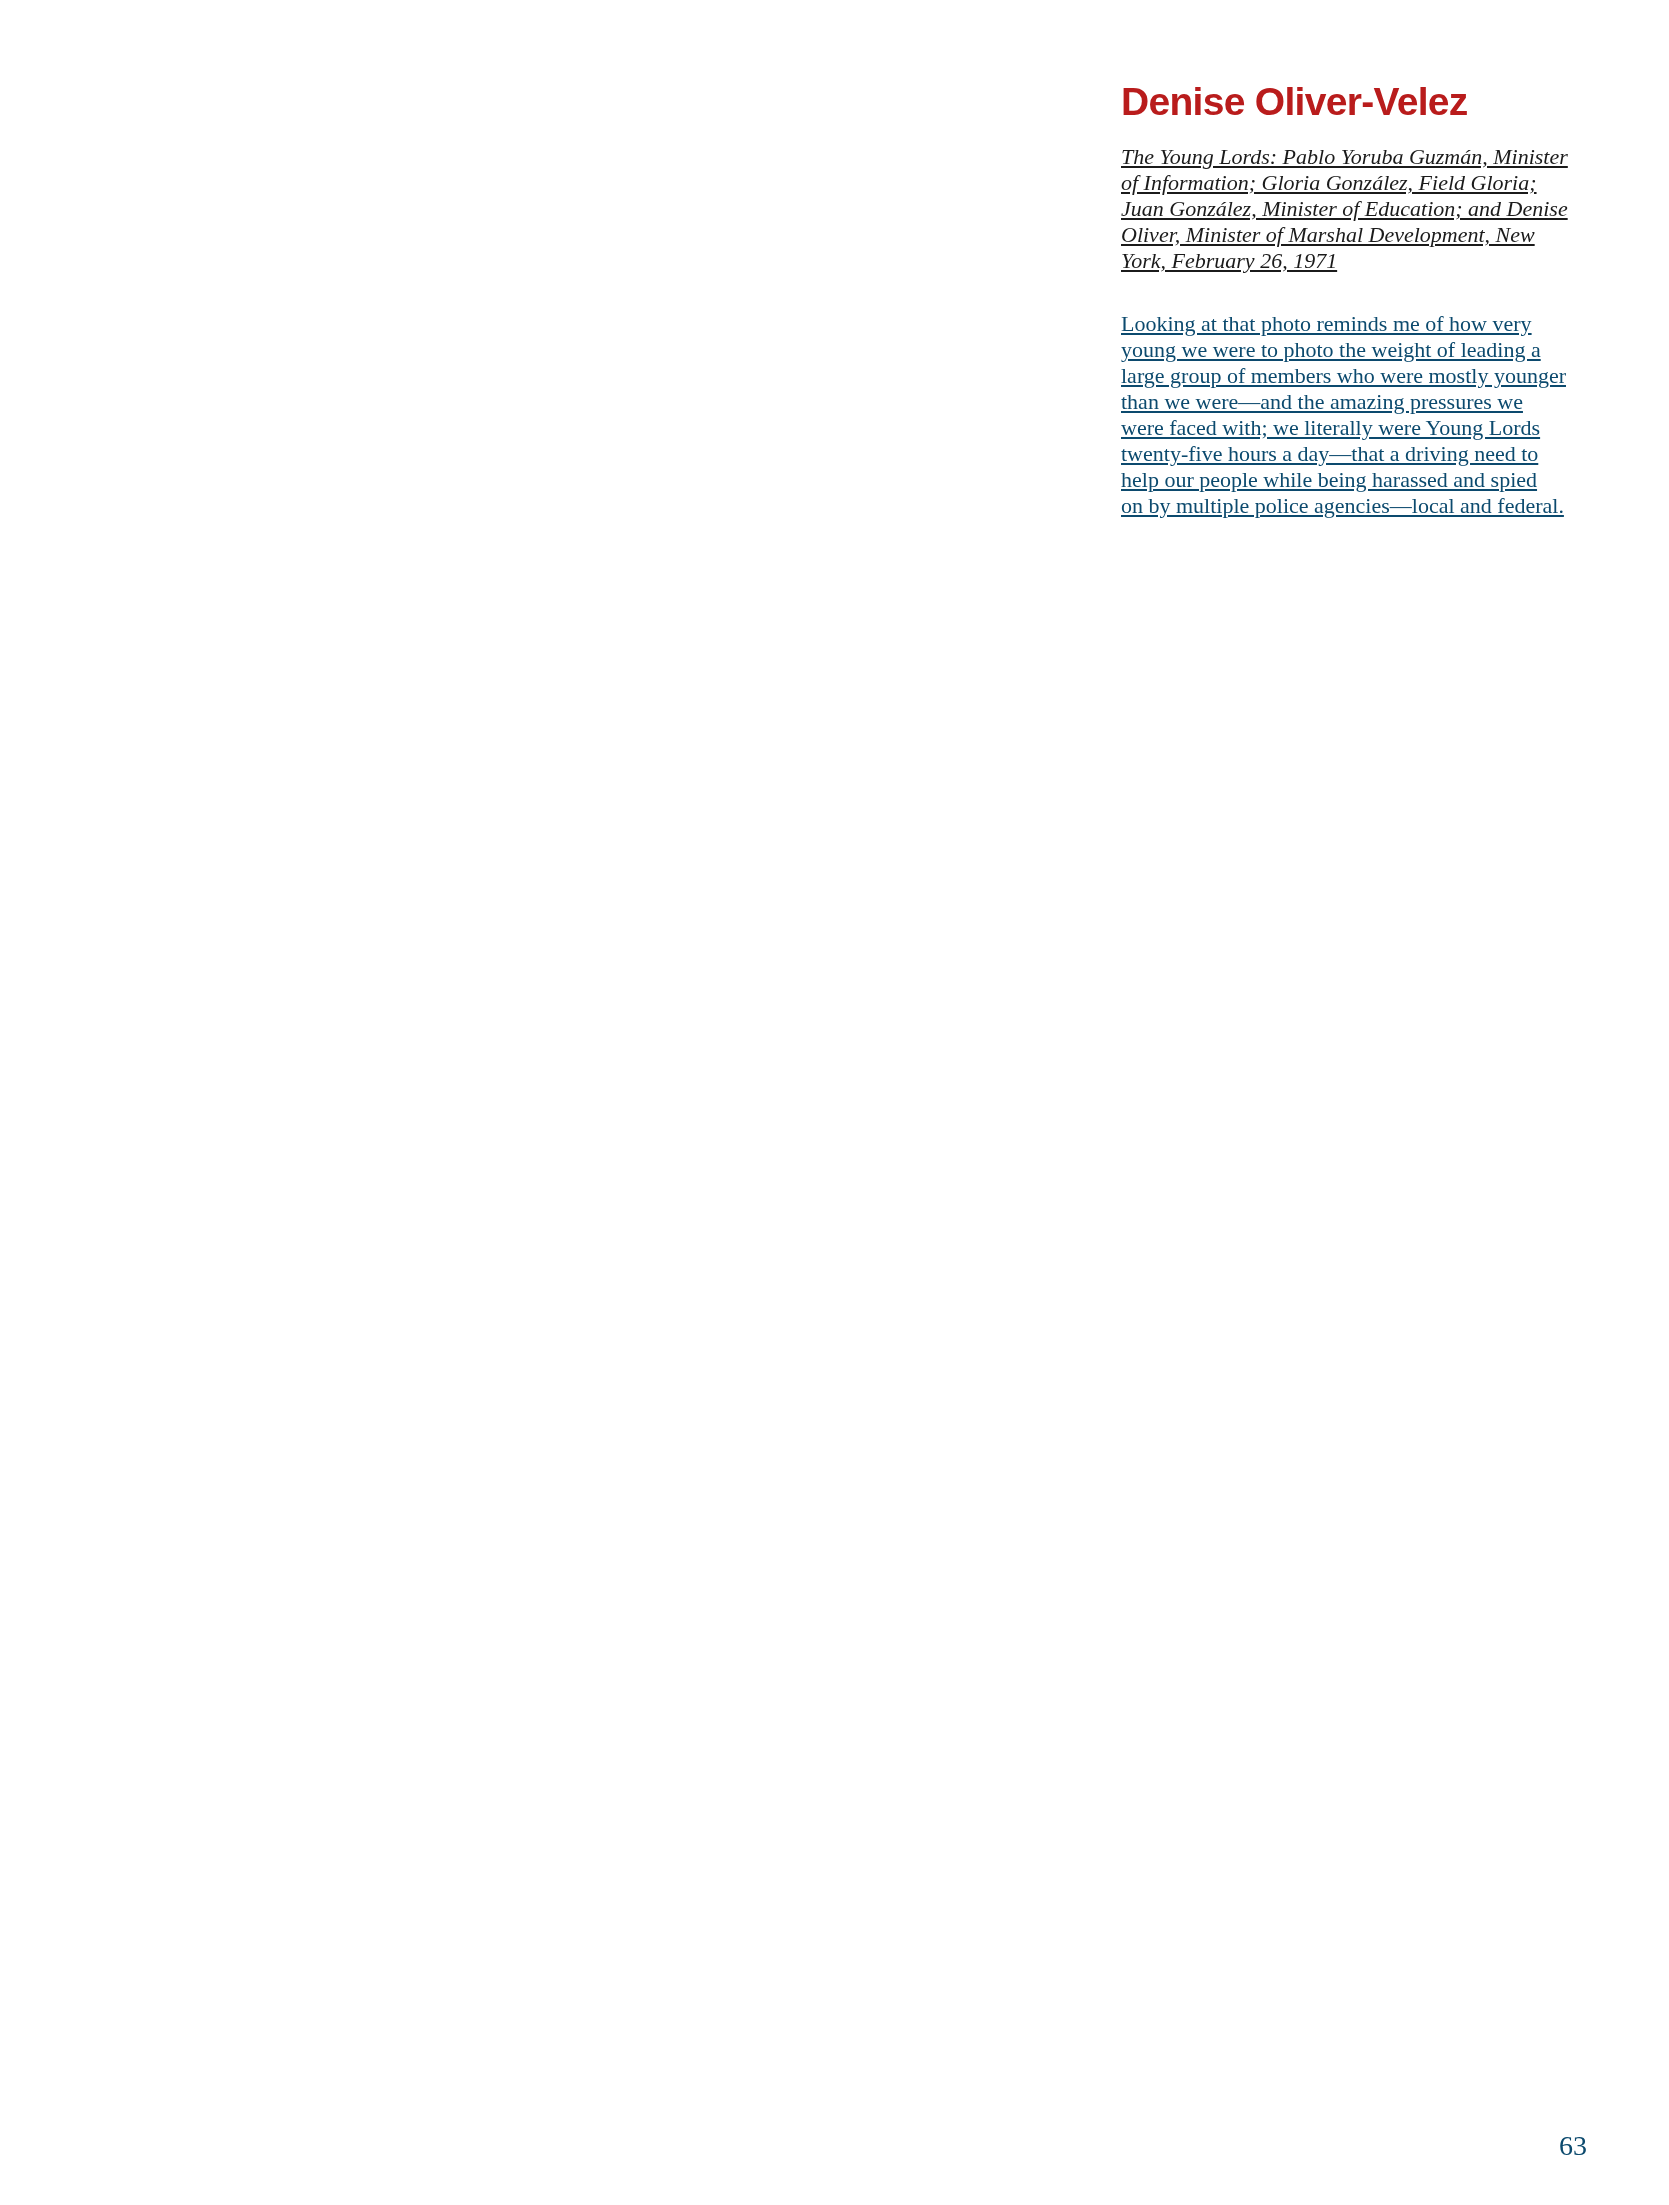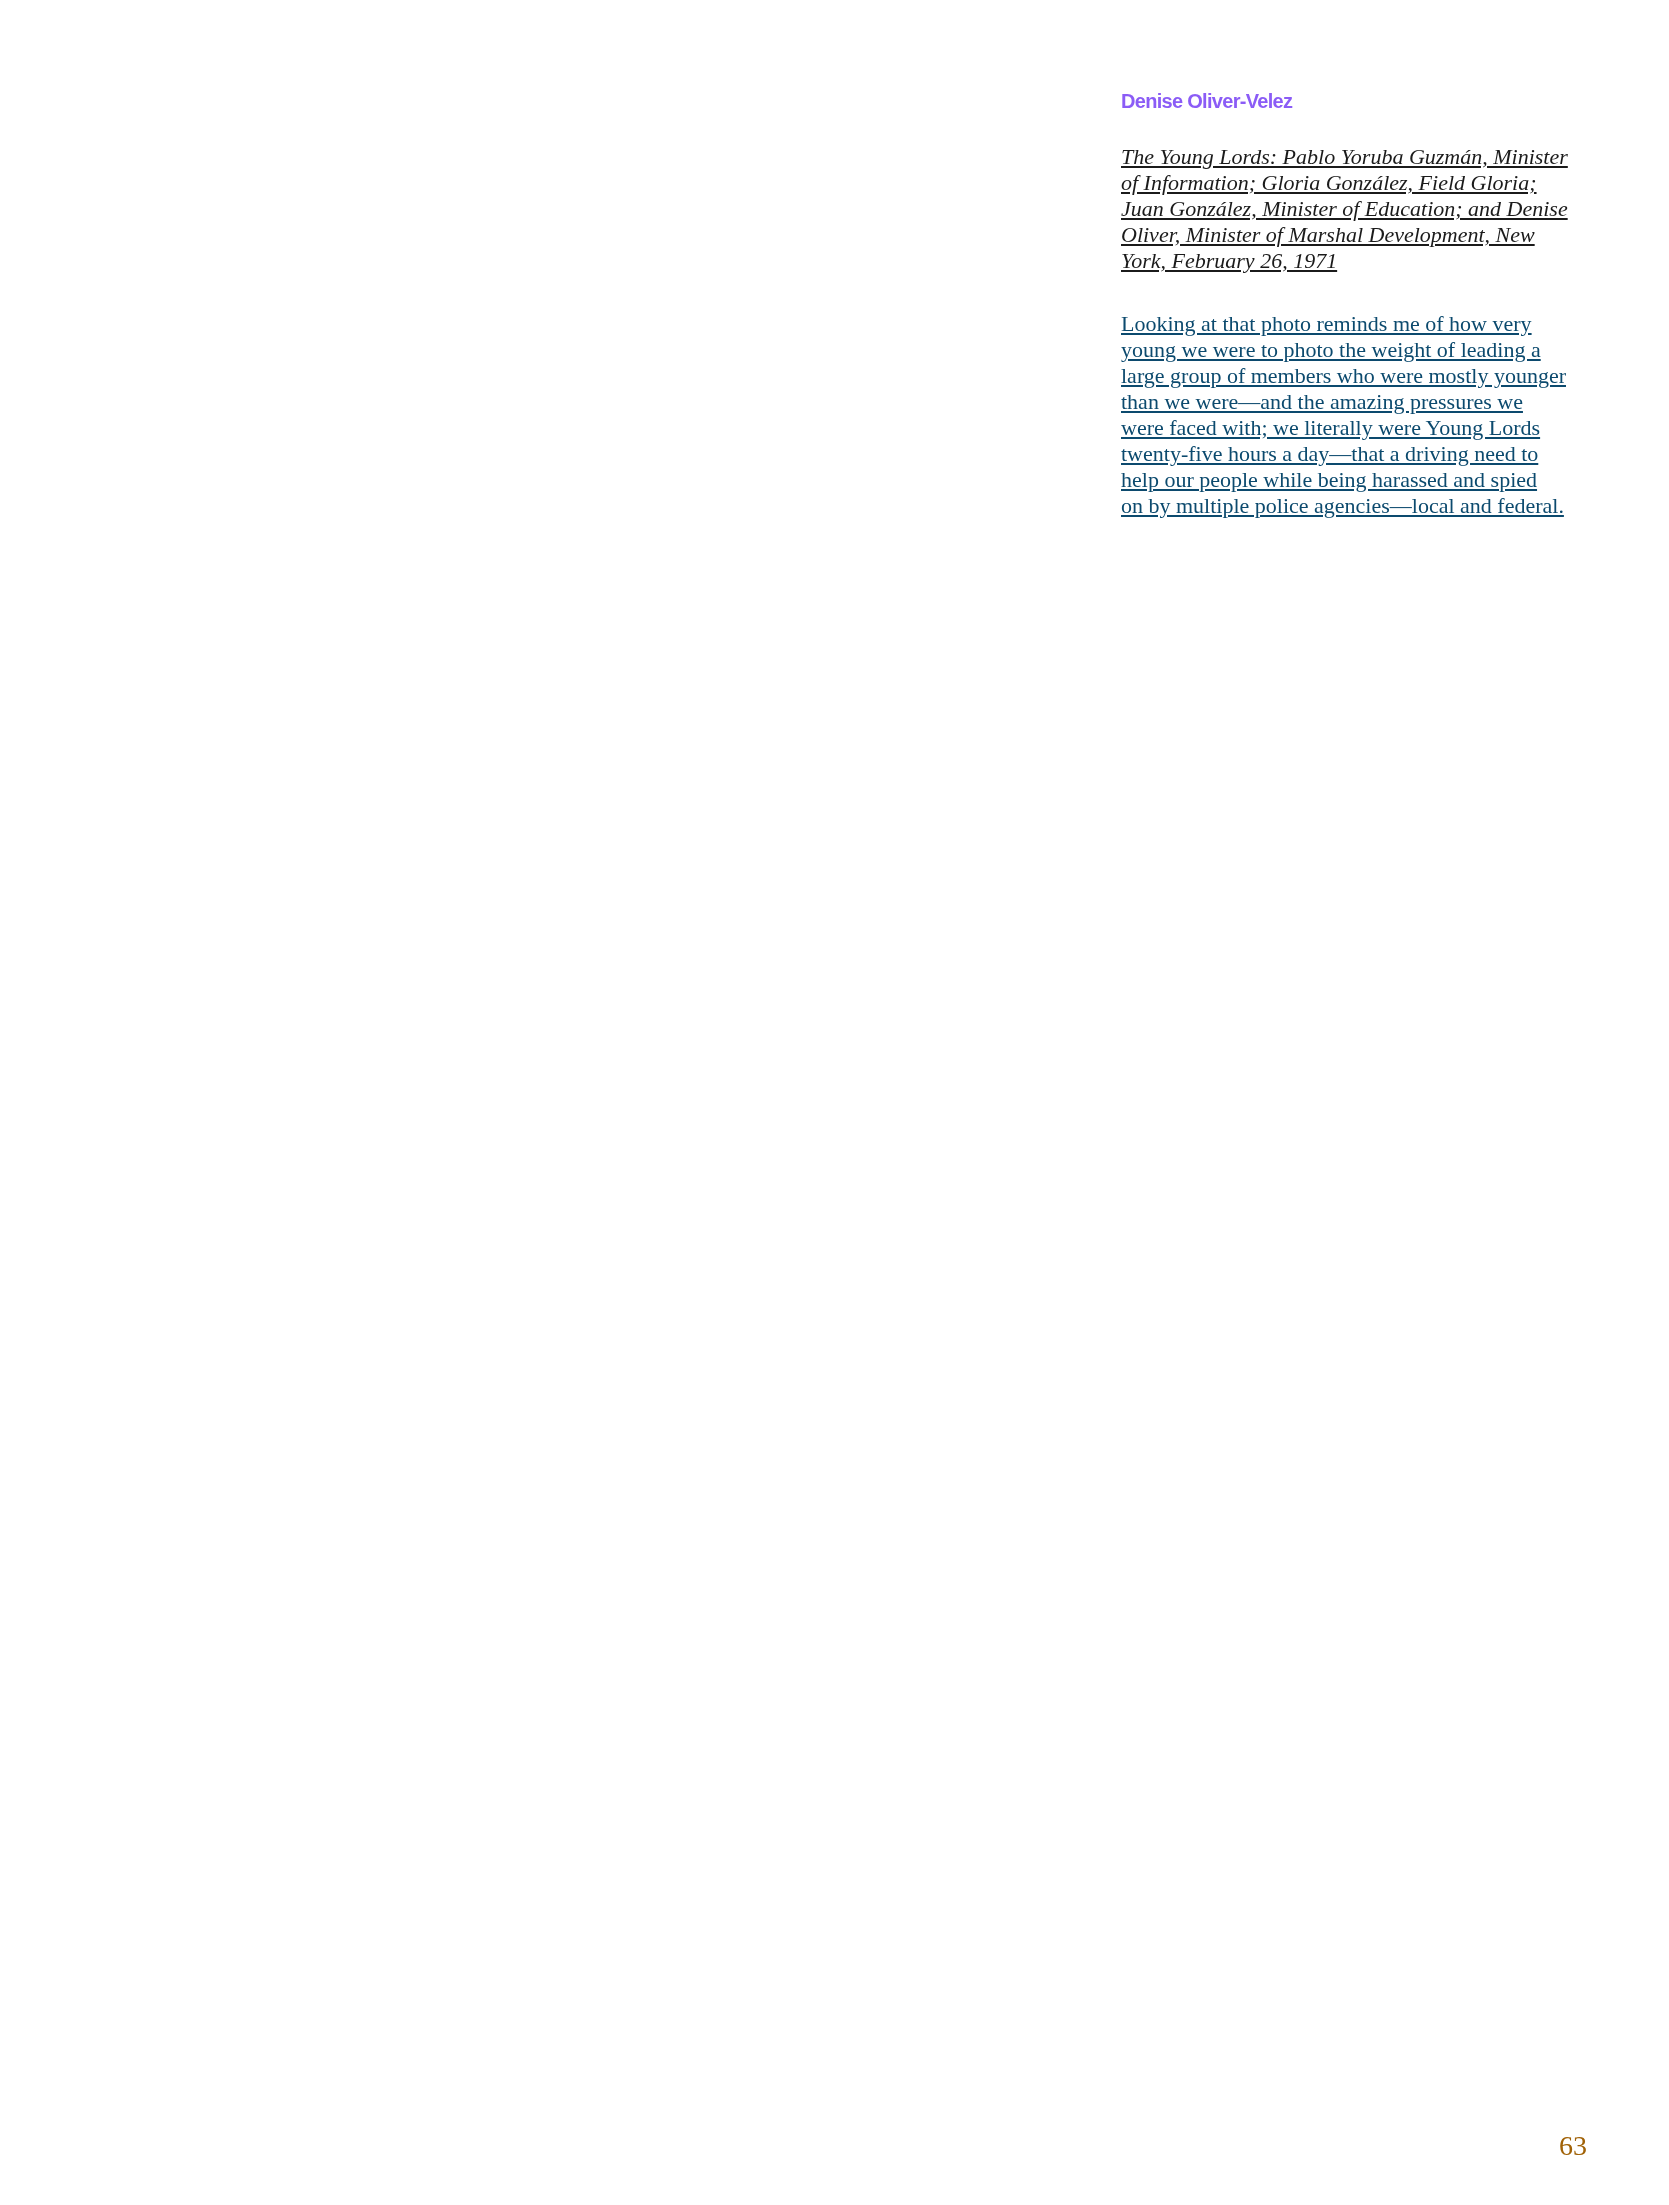--- a/index.html
+++ b/index.html
@@ -20,24 +20,24 @@
   .text-column {
     position: absolute;
     left: 1121px;
     top: 87px;
     width: 479px;
   }
 
   .article-heading {
     font-family: "Liberation Sans", sans-serif;
     font-weight: 700;
-    font-size: 20px;
+    font-size: 39px;
     line-height: 29px;
     letter-spacing: -0.7px;
-    color: #8b5cf6;
+    color: #b91c1c;
   }
 
   .photo-caption {
     margin-top: 28px;
     font-family: "Liberation Serif", serif;
     font-style: italic;
     font-size: 22px;
     line-height: 26px;
     color: #1b1b1b;
   }
@@ -52,21 +52,21 @@
 
   .line { display: block; white-space: nowrap; text-decoration: underline; }
 
   .folio {
     position: absolute;
     top: 2132px;
     right: 83px;
     font-family: "Liberation Serif", serif;
     font-size: 28px;
     line-height: 28px;
-    color: #a16207;
+    color: #0c4a6e;
     text-align: center;
   }
 </style>
 </head>
 <body>
 
 <div class="page">
 
   <main class="text-column">
 

